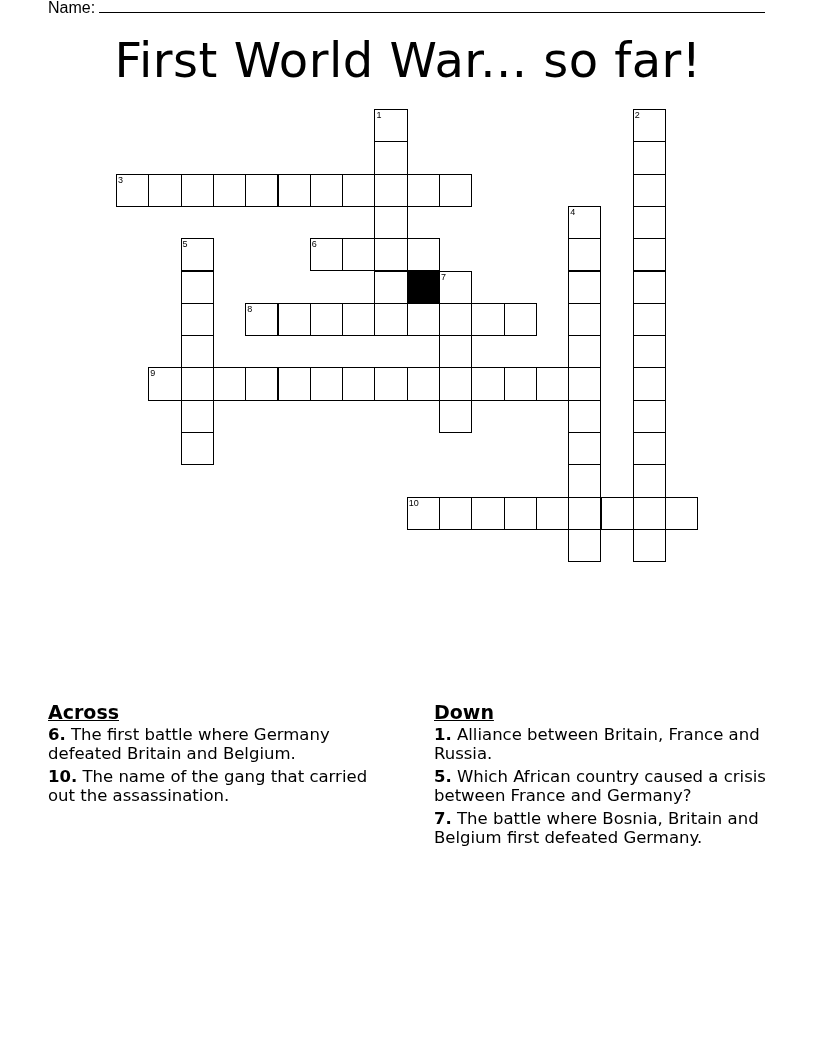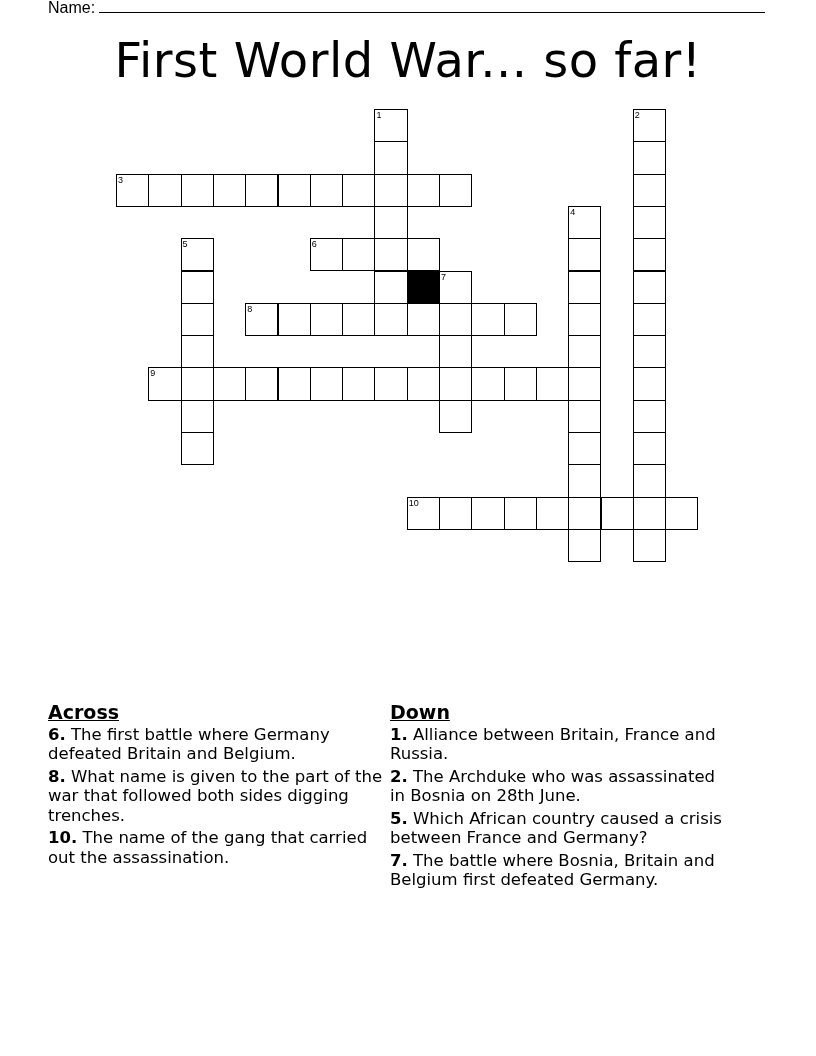--- a/index.html
+++ b/index.html
@@ -6,21 +6,21 @@
   body { width: 816px; height: 1056px; position: relative; overflow: hidden; font-family: "DejaVu Sans", sans-serif; color: #000; }
   .name-line { position: absolute; left: 48px; top: -2px; font-family: "Liberation Sans", sans-serif; font-size: 16px; }
   .name-line .rule { display: inline-block; width: 666px; border-bottom: 1px solid #000; height: 14px; vertical-align: baseline; margin-left: 4px; }
   .title { position: absolute; left: 0; width: 816px; top: 32px; text-align: center; font-family: "DejaVu Sans", sans-serif; font-size: 48px; letter-spacing: 0.5px; font-weight: normal; }
   .grid { position: absolute; left: 0; top: 0; width: 816px; height: 600px; }
   .cell { position: absolute; width: 31.3px; height: 31.3px; border: 1.5px solid #000; box-sizing: content-box; background: #fff; margin-left: -1px; margin-top: -1px; }
   .cell.black { background: #000; }
   .cell .num { position: absolute; left: 1px; top: 0px; font-family: "Liberation Sans", sans-serif; font-size: 9px; line-height: 10px; }
   .clues { position: absolute; top: 703px; font-family: "DejaVu Sans", sans-serif; font-size: 16.5px; line-height: 19.5px; }
   .clues.across { left: 48px; width: 350px; }
-  .clues.down { left: 390px; width: 340px; }
+  .clues.down { left: 434px; width: 340px; }
   .clues h3 { margin: 0 0 2px 0; font-size: 19px; font-weight: bold; text-decoration: underline; }
   .clue { margin: 0 0 3px 0; }
   .clue b { font-weight: bold; }
 </style>
 </head>
 <body>
 
 <div class="name-line">
   <span>Name:</span><span class="rule"></span>
 </div>
@@ -129,23 +129,21 @@
     <div class="cell" style="left: 504.6px; top: 497.6px;"></div>
     <div class="cell" style="left: 536.9px; top: 497.6px;"></div>
     <div class="cell" style="left: 601.5px; top: 497.6px;"></div>
     <div class="cell" style="left: 666.1px; top: 497.6px;"></div>
     <div class="cell black" style="left: 407.7px; top: 271.5px;"></div>
   </div>
 
 <div class="clues across">
   <h3>Across</h3>
   <div class="clue"><b>6.</b> <span>The first battle where Germany defeated Britain and Belgium.</span></div>
-  <div class="clue"><b>8.</b> <span>What name is given to the part of the war that followed both sides digging trenches.</span></div>
   <div class="clue"><b>10.</b> <span>The name of the gang that carried out the assassination.</span></div>
 </div>
 
 <div class="clues down">
   <h3>Down</h3>
   <div class="clue"><b>1.</b> <span>Alliance between Britain, France and Russia.</span></div>
-  <div class="clue"><b>2.</b> <span>The Archduke who was assassinated in Bosnia on 28th June.</span></div>
   <div class="clue"><b>5.</b> <span>Which African country caused a crisis between France and Germany?</span></div>
   <div class="clue"><b>7.</b> <span>The battle where Bosnia, Britain and Belgium first defeated Germany.</span></div>
 </div>
 
 </body></html>

